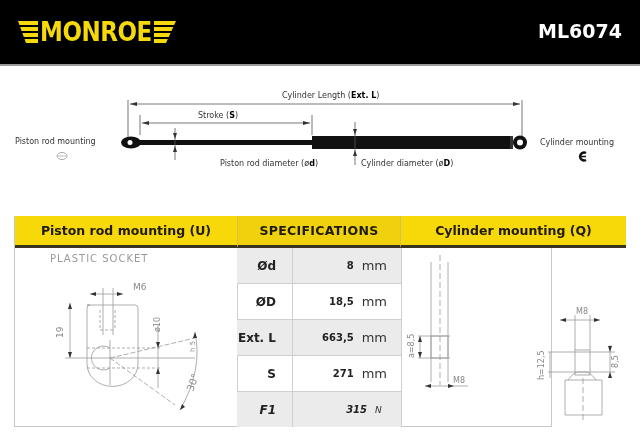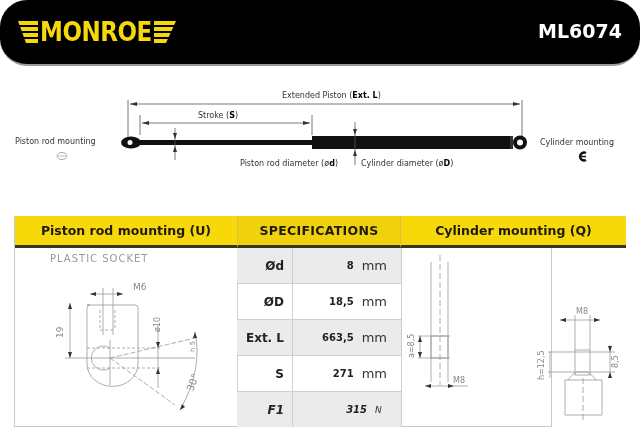--- a/index.html
+++ b/index.html
@@ -3,21 +3,20 @@
 <meta charset="utf-8">
 <style>
   html, body { margin: 0; padding: 0; }
   body {
     width: 640px; height: 444px; background: #ffffff; position: relative; overflow: hidden;
     font-family: "DejaVu Sans", sans-serif;
   }
   .topbar {
     position: absolute; left: 0; top: 0; width: 640px; height: 64px; background: #000;
     border-bottom: 2px solid #9a9a9a;
-    border-radius: 27px;
   }
   .logo {
     position: absolute; left: 18px; top: 16px; height: 32px; display: flex; align-items: center;
   }
   .logo-text {
     color: #f5d90a; font-weight: bold; font-size: 23px; letter-spacing: -0.5px;
     font-family: "DejaVu Sans", sans-serif; padding: 0 2px;
     transform: scaleY(1.15);
   }
   .part-no {
@@ -38,21 +37,21 @@
   }
   .hdr.left { left: 0; width: 222px; }
   .hdr.mid { left: 222px; width: 164px; background: #f0d20c; border-left: 1px solid #d8c050; border-right: 1px solid #d8c050; letter-spacing: 0.3px;}
   .hdr.right { left: 386px; width: 225px; }
   .col-border { position: absolute; top: 32px; bottom: 0; width: 1px; background: #cfcfcf; }
 
   .row { position: absolute; left: 222px; width: 164px; height: 36px; display: flex; box-sizing: border-box; border-bottom: 1px solid #cfcfcf; }
   .row.shaded { background: #ebebeb; }
   .row .key {
     width: 56px; border-right: 1px solid #cfcfcf; display: flex; align-items: center; justify-content: flex-end;
-    padding-right: 8px; font-weight: bold; font-size: 12px; color: #222; box-sizing: border-box;
+    padding-right: 16px; font-weight: bold; font-size: 12px; color: #222; box-sizing: border-box;
   }
   .row .val {
     flex: 1; display: flex; align-items: center; justify-content: flex-end; padding-right: 14px;
     font-size: 10px; font-weight: bold; color: #222; box-sizing: border-box;
   }
   .row .unit { font-size: 13px; font-weight: normal; margin-left: 8px; color: #333; min-width: 12px; }
   .row .unit.n { font-size: 9px; }
   .sub-label { position: absolute; left: 50px; top: 253px; font-size: 10px; color: #999; letter-spacing: 1px; }
   svg text { font-family: "DejaVu Sans", sans-serif; }
 </style>
@@ -114,28 +113,28 @@
     <ellipse cx="62" cy="156" rx="5" ry="3.5" fill="none" stroke="#aaa" stroke-width="1"></ellipse>
     <line x1="58" y1="156" x2="66" y2="156" stroke="#aaa" stroke-width="0.8"></line>
   </g>
   <g>
     <path d="M586 153 a4 4 0 1 0 0 7" fill="none" stroke="#111" stroke-width="2.5"></path>
     <line x1="580" y1="156.5" x2="586" y2="156.5" stroke="#111" stroke-width="1.5"></line>
   </g>
 </svg>
 
 <div class="diagram-text" style="left:282px;top:91px;">
-  <span>Extended Piston (</span><b>Ext. L</b><span>)</span>
+  <span>Cylinder Length (</span><b>Ext. L</b><span>)</span>
 </div>
 <div class="diagram-text" style="left:198px;top:111px;">
   <span>Stroke (</span><b>S</b><span>)</span>
 </div>
 <div class="diagram-text" style="left:15px;top:137px;">Piston rod mounting</div>
 <div class="diagram-text" style="left:540px;top:138px;">Cylinder mounting</div>
-<div class="diagram-text" style="left:192px;top:159px;padding-left:48px;">
+<div class="diagram-text" style="left:172px;top:159px;padding-left:48px;">
   <span>Piston rod diameter (ø</span><b>d</b><span>)</span>
 </div>
 <div class="diagram-text" style="left:361px;top:159px;">
   <span>Cylinder diameter (ø</span><b>D</b><span>)</span>
 </div>
 
 <div class="spec-table">
   <div class="hdr left">Piston rod mounting (U)</div>
   <div class="hdr right">Cylinder mounting (Q)</div>
   <div class="hdr mid">SPECIFICATIONS</div>

